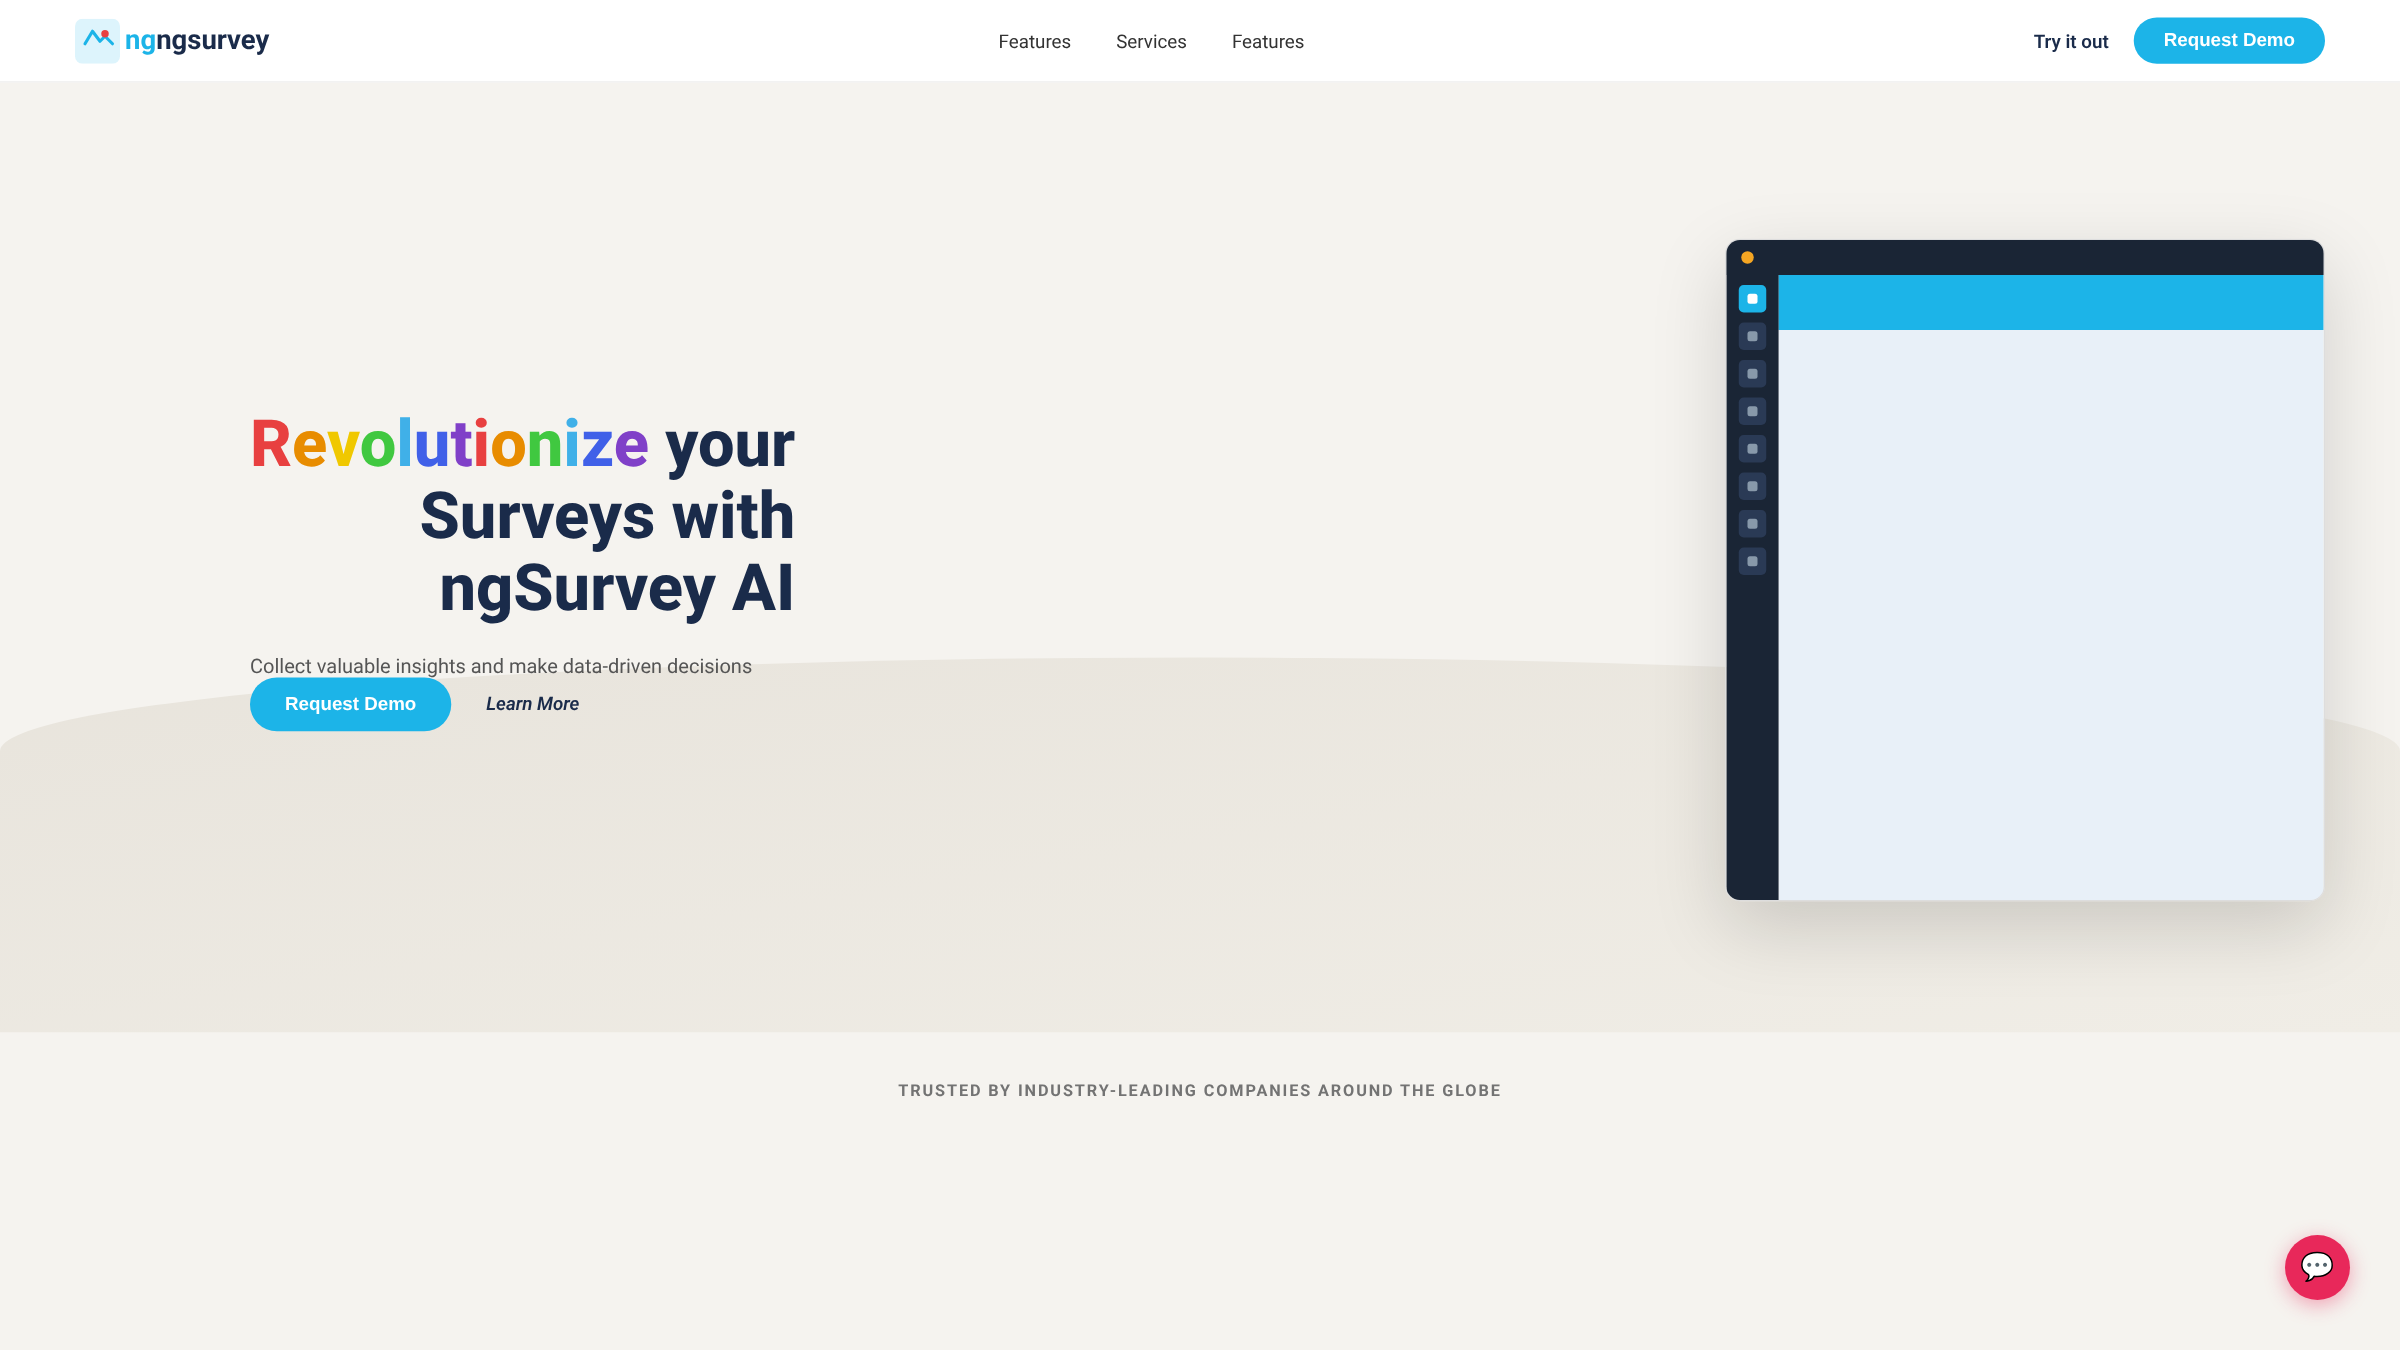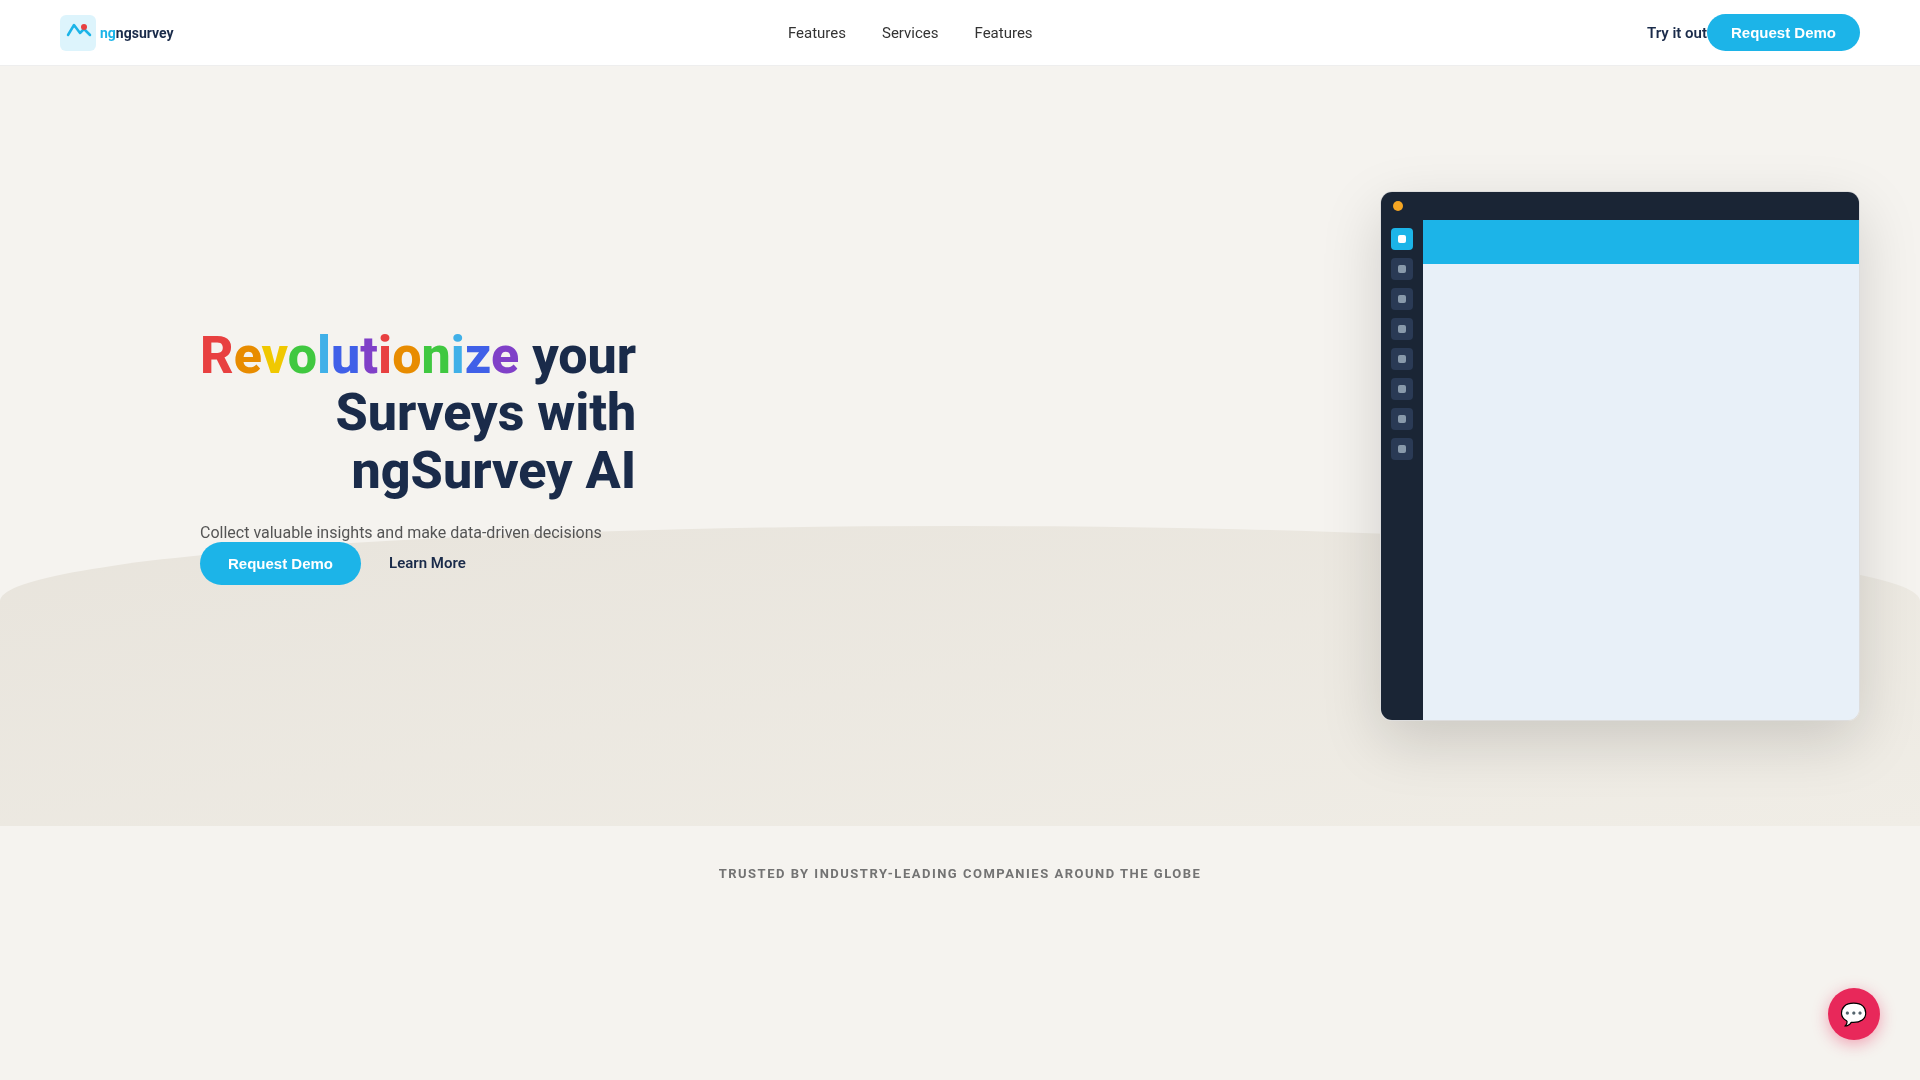--- a/index.html
+++ b/index.html
@@ -25,39 +25,40 @@
     .logo-wrapper {
       display: flex;
       align-items: center;
       gap: 4px;
     }
     .logo-icon {
       width: 36px;
       height: 36px;
     }
     .logo-text {
-      font-size: 14px;
+      font-size: 22px;
       font-weight: 700;
       color: #1a2b4a;
     }
     .logo-text span { color: #1a2b4a; }
     .nav-links {
       display: flex;
       align-items: center;
       gap: 36px;
       list-style: none;
     }
     .nav-links li a {
       text-decoration: none;
       color: #333;
       font-size: 15px;
     }
     .nav-right {
       display: flex;
       align-items: center;
+      gap: 20px;
     }
     .try-it-out {
       font-size: 15px;
       font-weight: 600;
       color: #1a2b4a;
       text-decoration: none;
       cursor: pointer;
     }
     .btn-request-demo {
       background: #1cb4e8;
@@ -150,20 +151,21 @@
     }
 
     .btn-learn-more {
       font-size: 15px;
       font-weight: 600;
       color: #1a2b4a;
       background: none;
       border: none;
       cursor: pointer;
       text-decoration: none;
+      font-style: italic;
     }
 
     
     .hero-image-wrapper {
       position: relative;
       z-index: 1;
       flex-shrink: 0;
     }
 
     .app-screenshot {

